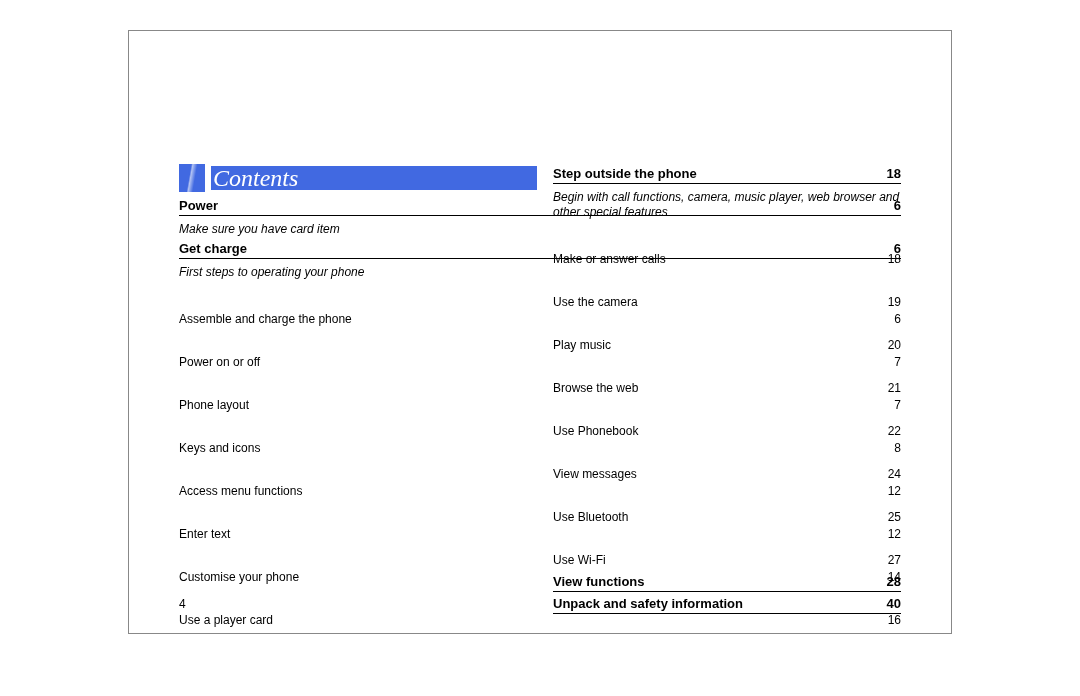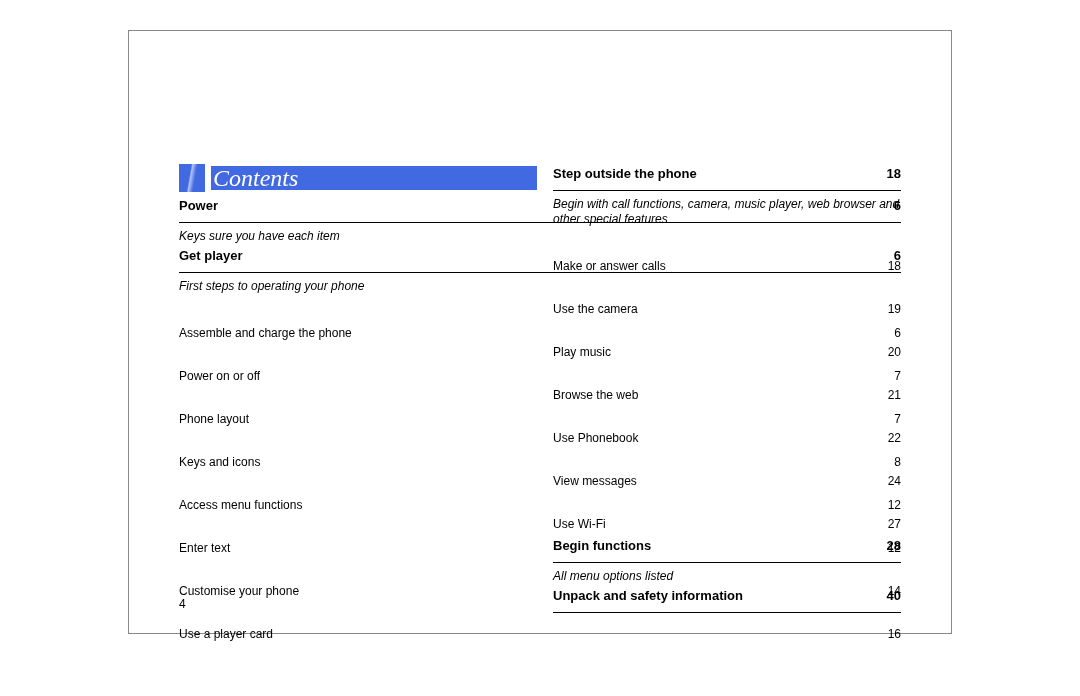--- a/index.html
+++ b/index.html
@@ -74,21 +74,21 @@
       min-width: 0;
     }
     
     .section-header {
       display: flex;
       justify-content: space-between;
       align-items: flex-end;
       font-weight: bold;
       font-size: 13px;
       border-bottom: 1px solid #000;
-      padding-bottom: 9px;
+      padding-bottom: 2px;
       margin-top: 4px;
     }
     .section-header:first-child { margin-top: 0; }
     
     .section-sub {
       font-style: italic;
       font-size: 12px;
       margin: 6px 0 4px 0;
       line-height: 1.25;
     }
@@ -158,23 +158,23 @@
       <span class="header-title">Contents</span>
     </div>
   </div>
 
   <div class="columns">
     <div class="col col-left" id="col-left">
         <div class="section-header">
           <span>Power</span>
           <span>6</span>
         </div>
-        <div class="section-sub" style="white-space: normal;">Keys sure you have each item</div>
+        <div class="section-sub" style="white-space: normal;">Make sure you have card item</div>
         <div class="section-header">
-          <span>Get player</span>
+          <span>Get charge</span>
           <span>6</span>
         </div>
         <div class="section-sub" style="white-space: normal;">First steps to operating your phone</div>
         <div class="toc-list">
           <div class="toc-row">
             <span class="toc-label">Assemble and charge the phone </span>
             <span class="toc-dots"></span>
             <span class="toc-page">6</span>
           </div>
           <div class="toc-row">
@@ -247,30 +247,34 @@
           <span class="toc-label">Use Phonebook </span>
           <span class="toc-dots"></span>
           <span class="toc-page">22</span>
         </div>
         <div class="toc-row">
           <span class="toc-label">View messages </span>
           <span class="toc-dots"></span>
           <span class="toc-page">24</span>
         </div>
         <div class="toc-row">
+          <span class="toc-label">Use Bluetooth </span>
+          <span class="toc-dots"></span>
+          <span class="toc-page">25</span>
+        </div>
+        <div class="toc-row">
           <span class="toc-label">Use Wi-Fi </span>
           <span class="toc-dots"></span>
           <span class="toc-page">27</span>
         </div>
       </div>
       <div class="section-header">
-        <span>Begin functions</span>
+        <span>View functions</span>
         <span>28</span>
       </div>
-      <div class="section-sub" style="white-space: normal;">All menu options listed</div>
       <div class="section-header">
         <span>Unpack and safety information</span>
         <span>40</span>
       </div>
     </div>
 
   <div class="page-number">4</div>
 </div>
 
 </body></html>

